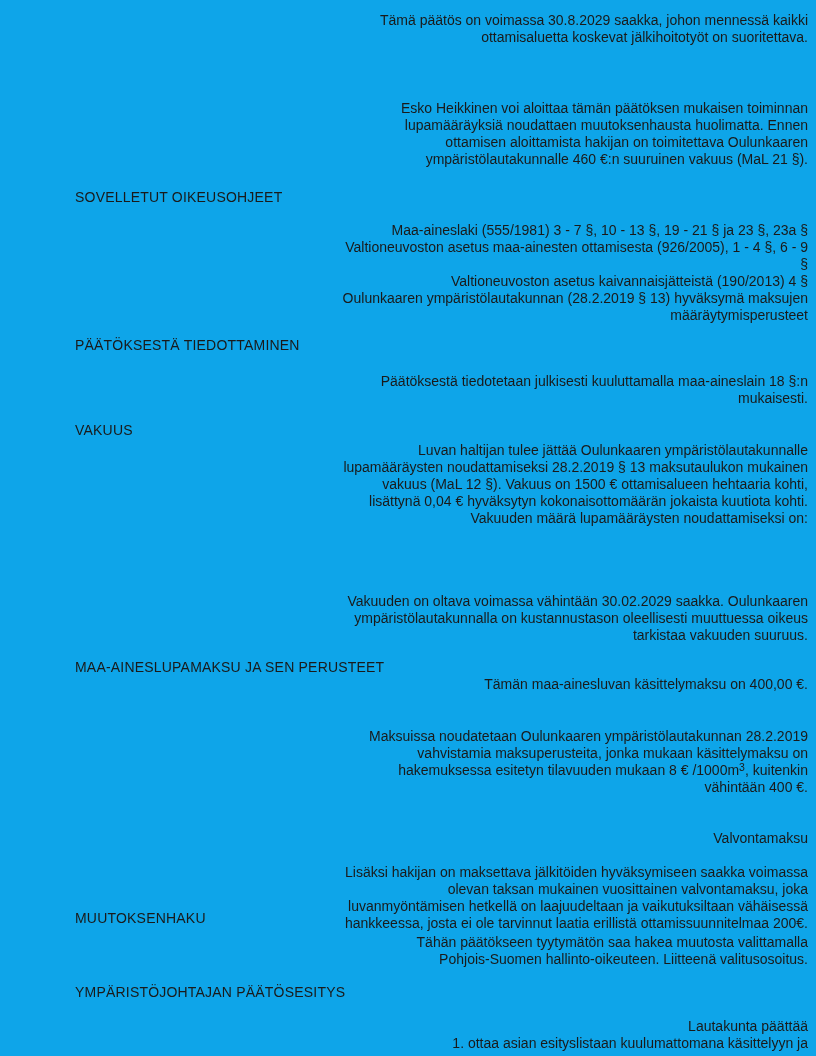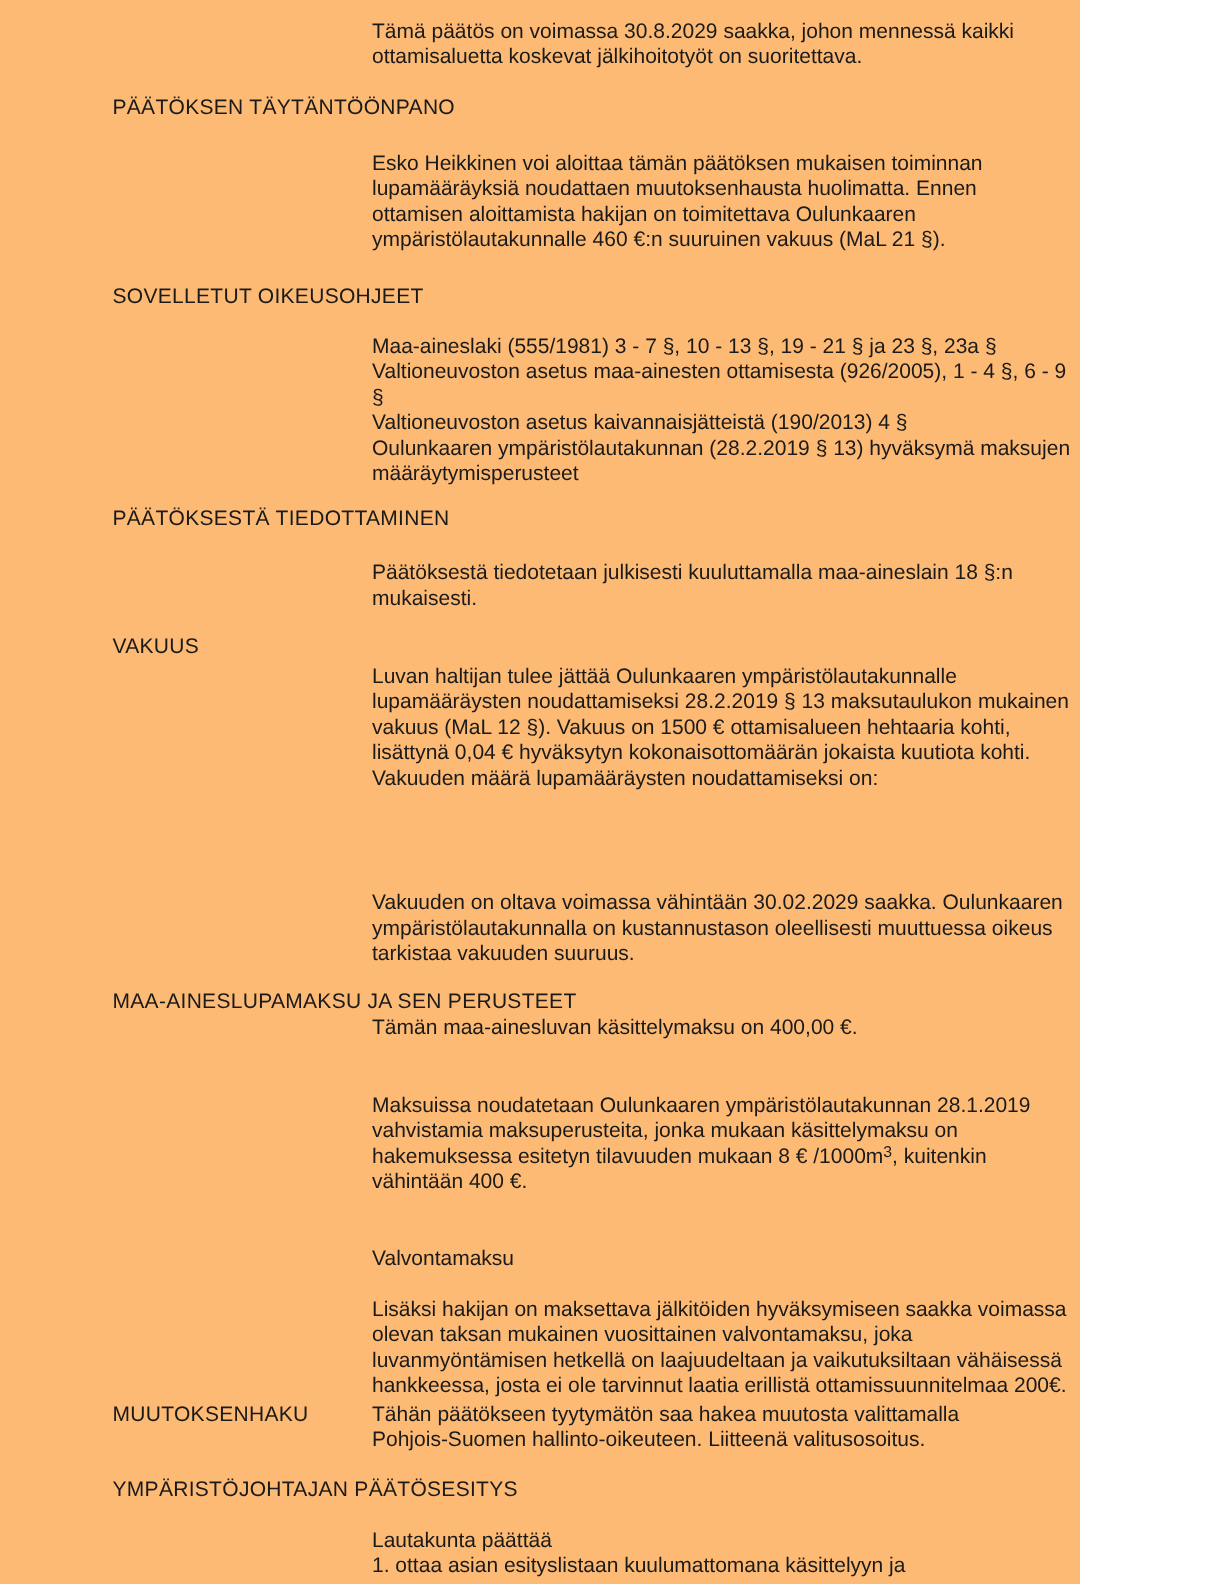--- a/index.html
+++ b/index.html
@@ -2,28 +2,29 @@
 <html><head>
 <meta charset="utf-8">
 <style>
   html, body {
     margin: 0;
     padding: 0;
     background: #ffffff;
   }
   .page {
     position: relative;
-    width: 720px;
+    width: 816px;
     height: 1056px;
-    background: #fdba74;
+    background: #0ea5e9;
     font-family: "Liberation Sans", sans-serif;
     font-size: 14px;
     line-height: 17px;
     color: #1a1a1a;
     overflow: hidden;
+    text-align: right;
   }
   .abs {
     position: absolute;
     white-space: pre-line;
   }
   .heading {
     left: 75px;
     letter-spacing: 0.2px;
   }
   .body-col {
@@ -46,34 +47,33 @@
   .pos-h2         { top: 337px; }
   .pos-b2         { top: 373px; }
   .pos-h3         { top: 422px; }
   .pos-b3a        { top: 442px; }
   .pos-b3formula  { top: 562px; }
   .pos-b3b        { top: 593px; }
   .pos-h4         { top: 659px; }
   .pos-b4a        { top: 676px; }
   .pos-b4b        { top: 728px; }
   .pos-b4c        { top: 813px; }
-  .pos-h5         { top: 934px; }
+  .pos-h5         { top: 910px; }
   .pos-b5         { top: 934px; }
   .pos-h6         { top: 984px; }
   .pos-b6         { top: 1018px; }
 </style>
 </head>
 <body>
 
 <div class="page">
 
   <div class="abs body-col pos-intro">Tämä päätös on voimassa 30.8.2029 saakka, johon mennessä kaikki
 ottamisaluetta koskevat jälkihoitotyöt on suoritettava.</div>
 
-  <div class="abs heading pos-h0">PÄÄTÖKSEN TÄYTÄNTÖÖNPANO</div>
   <div class="abs body-col pos-b0">Esko Heikkinen voi aloittaa tämän päätöksen mukaisen toiminnan
 lupamääräyksiä noudattaen muutoksenhausta huolimatta. Ennen
 ottamisen aloittamista hakijan on toimitettava Oulunkaaren
 ympäristölautakunnalle 460 €:n suuruinen vakuus (MaL 21 §).</div>
 
   <div class="abs heading pos-h1">SOVELLETUT OIKEUSOHJEET</div>
   <div class="abs body-col pos-b1">Maa-aineslaki (555/1981) 3 - 7 §, 10 - 13 §, 19 - 21 § ja 23 §, 23a §
 Valtioneuvoston asetus maa-ainesten ottamisesta (926/2005), 1 - 4 §, 6 - 9
 §
 Valtioneuvoston asetus kaivannaisjätteistä (190/2013) 4 §
@@ -89,21 +89,21 @@
 lupamääräysten noudattamiseksi 28.2.2019 § 13 maksutaulukon mukainen
 vakuus (MaL 12 §). Vakuus on 1500 € ottamisalueen hehtaaria kohti,
 lisättynä 0,04 € hyväksytyn kokonaisottomäärän jokaista kuutiota kohti.
 Vakuuden määrä lupamääräysten noudattamiseksi on:</div>
   <div class="abs body-col pos-b3b">Vakuuden on oltava voimassa vähintään 30.02.2029 saakka. Oulunkaaren
 ympäristölautakunnalla on kustannustason oleellisesti muuttuessa oikeus
 tarkistaa vakuuden suuruus.</div>
 
   <div class="abs heading pos-h4">MAA-AINESLUPAMAKSU JA SEN PERUSTEET</div>
   <div class="abs body-col pos-b4a">Tämän maa-ainesluvan käsittelymaksu on 400,00 €.</div>
-  <div class="abs body-col pos-b4b"><span>Maksuissa noudatetaan Oulunkaaren ympäristölautakunnan 28.1.2019
+  <div class="abs body-col pos-b4b"><span>Maksuissa noudatetaan Oulunkaaren ympäristölautakunnan 28.2.2019
 vahvistamia maksuperusteita, jonka mukaan käsittelymaksu on
 hakemuksessa esitetyn tilavuuden mukaan 8 € /1000m</span><sup>3</sup><span>, kuitenkin
 vähintään 400 €.</span></div>
   <div class="abs body-col pos-b4c">
     <div class="subheading-underline">Valvontamaksu</div>
     <div>Lisäksi hakijan on maksettava jälkitöiden hyväksymiseen saakka voimassa
 olevan taksan mukainen vuosittainen valvontamaksu, joka
 luvanmyöntämisen hetkellä on laajuudeltaan ja vaikutuksiltaan vähäisessä
 hankkeessa, josta ei ole tarvinnut laatia erillistä ottamissuunnitelmaa 200€.</div>
   </div>

